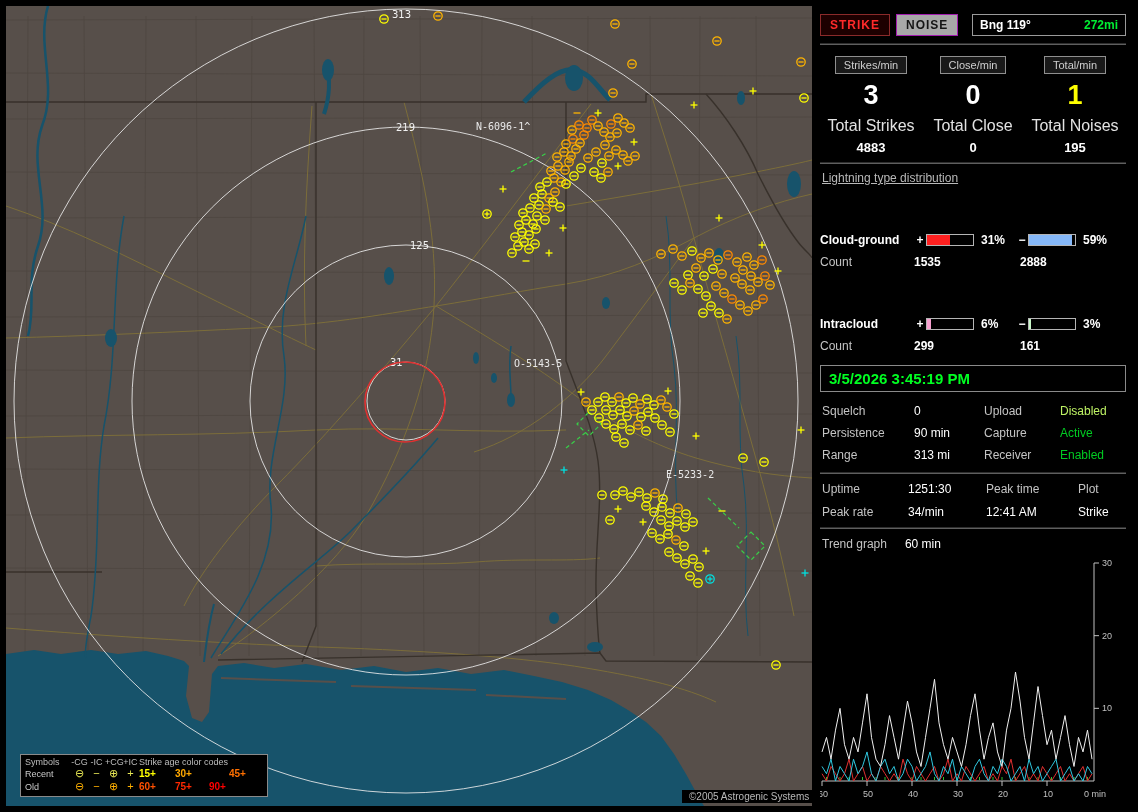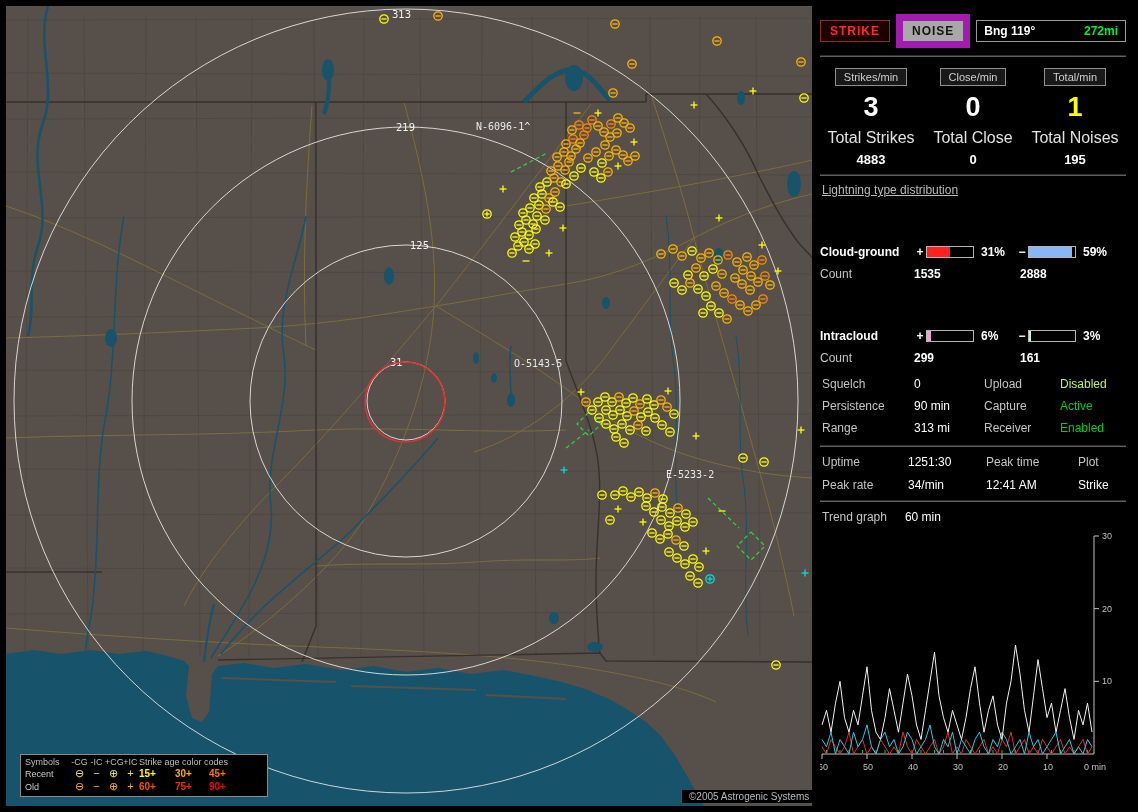--- a/index.html
+++ b/index.html
@@ -22,21 +22,21 @@
   .lg-c{text-align:center;}
   
   #panel{position:absolute;left:814px;top:6px;width:318px;height:800px;background:#000;
          color:#d7d7d7;padding:8px 6px 0 6px;box-sizing:border-box;}
   .divider{border-top:1px solid #2e2e2e;border-bottom:1px solid #5f5f5f;height:0;margin:7px 0;}
   .header-row{display:flex;align-items:center;gap:6px;}
   .btn-strike{font-family:"Liberation Sans",sans-serif;font-weight:bold;font-size:12px;
               letter-spacing:1px;color:#ff2a2a;background:#1d0000;border:1px solid #8a2a2a;
               padding:3px 9px;cursor:pointer;}
   .btn-noise{font-family:"Liberation Sans",sans-serif;font-weight:bold;font-size:12px;
-             letter-spacing:1px;color:#151515;background:#a8a8a8;border:7px solid #a21caf;
+             letter-spacing:1px;color:#151515;background:#a8a8a8;border:1px solid #a21caf;
              padding:3px 9px;cursor:pointer;}
   .bearing{margin-left:auto;border:1px solid #9a9a9a;background:#000;display:flex;
            justify-content:space-between;align-items:center;width:138px;padding:3px 7px;
            font-size:12px;font-weight:bold;color:#fff;}
   .bearing-val{color:#00ee33;}
   .rates{display:grid;grid-template-columns:1fr 1fr 1fr;text-align:center;margin-top:10px;}
   .rate-box{display:inline-block;border:1px solid #8f8f8f;background:#191919;color:#cfcfcf;
             font-size:11px;padding:2px 8px;}
   .rate-value{font-size:27px;font-weight:bold;color:#fff;margin-top:6px;}
   .total-label{font-size:16px;color:#e2e2e2;margin-top:6px;text-align:center;}
@@ -1028,21 +1028,21 @@
         <span class="hd lg-c">+IC</span>
         <span class="hd lg-span3">Strike age color codes</span>
 
         <span>Recent</span>
         <span class="sym" style="color: rgb(232, 232, 85);">⊖</span>
         <span class="sym" style="color: rgb(232, 232, 85);">−</span>
         <span class="sym" style="color: rgb(232, 232, 85);">⊕</span>
         <span class="sym" style="color: rgb(232, 232, 85);">+</span>
         <span class="age" style="color: rgb(255, 255, 0);">15+</span>
         <span class="age" style="color: rgb(255, 168, 0);">30+</span>
-        <span class="age" style="color: rgb(255, 112, 0);">45+</span>
+        <span class="age" style="color: rgb(255, 112, 0); margin-left: 20px;">45+</span>
 
         <span>Old</span>
         <span class="sym" style="color: rgb(255, 176, 0);">⊖</span>
         <span class="sym" style="color: rgb(255, 176, 0);">−</span>
         <span class="sym" style="color: rgb(255, 176, 0);">⊕</span>
         <span class="sym" style="color: rgb(255, 176, 0);">+</span>
         <span class="age" style="color: rgb(255, 80, 0);">60+</span>
         <span class="age" style="color: rgb(255, 40, 0);">75+</span>
         <span class="age" style="color: rgb(255, 0, 0);">90+</span>
       </div>
@@ -1115,20 +1115,21 @@
           <i style="width: 4.8%; background: rgb(200, 248, 200);"></i>
         </span>
       <span class="pct">3%</span>
     </div>
     <div class="count-row">
       <span class="c-label">Count</span>
       <b>299</b>
       <b>161</b>
     </div>
 
+    <div class="datetime">3/5/2026 3:45:19 PM</div>
 
     <div class="settings-grid">
       <span class="lbl">Squelch</span>
       <span class="val">0</span>
       <span class="lbl">Upload</span>
       <span class="val" style="color: #bef264;">Disabled</span>
       <span class="lbl">Persistence</span>
       <span class="val">90 min</span>
       <span class="lbl">Capture</span>
       <span class="val" style="color: rgb(0, 204, 34);">Active</span>

